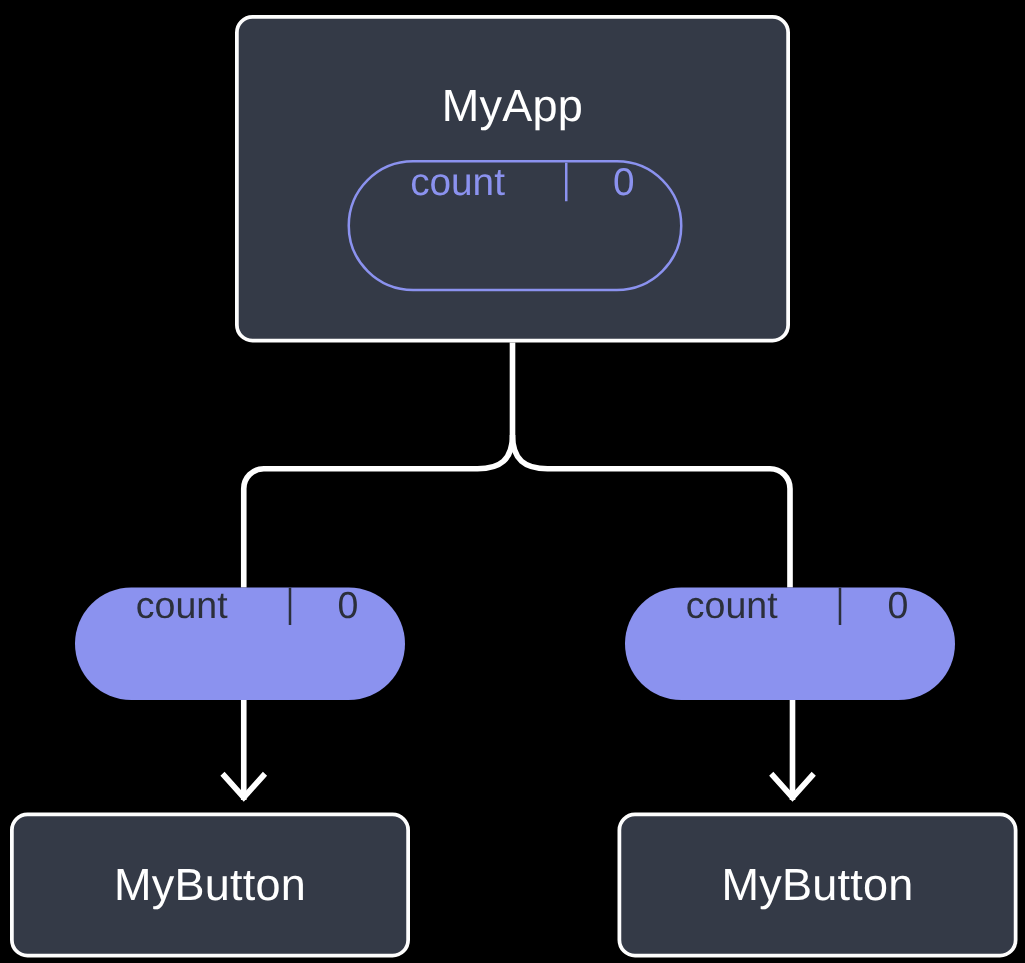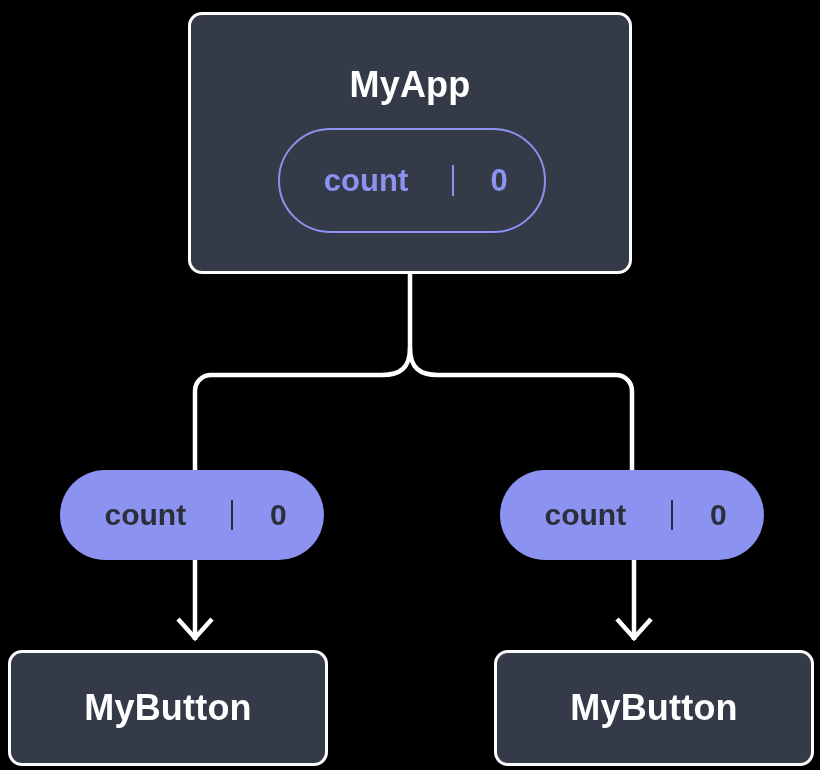--- a/index.html
+++ b/index.html
@@ -12,21 +12,20 @@
     height: 770px;
     overflow: hidden;
     font-family: "Liberation Sans", sans-serif;
     -webkit-font-smoothing: antialiased;
   }
   #diagram-root {
     position: relative;
     width: 820px;
     height: 770px;
     background: #000000;
-    font-weight: bold;
   }
   #edge-layer {
     position: absolute;
     left: 0;
     top: 0;
     width: 820px;
     height: 770px;
     pointer-events: none;
   }
 
@@ -69,21 +68,21 @@
     width: 320px;
     height: 116px;
     justify-content: center;
   }
 
   
   .pill {
     position: absolute;
     box-sizing: border-box;
     display: flex;
-    align-items: center;
+    align-items: flex-start;
     border-radius: 999px;
     overflow: hidden;
   }
   .pill-key, .pill-val {
     display: flex;
     align-items: center;
     justify-content: center;
     white-space: nowrap;
     line-height: 1;
   }

